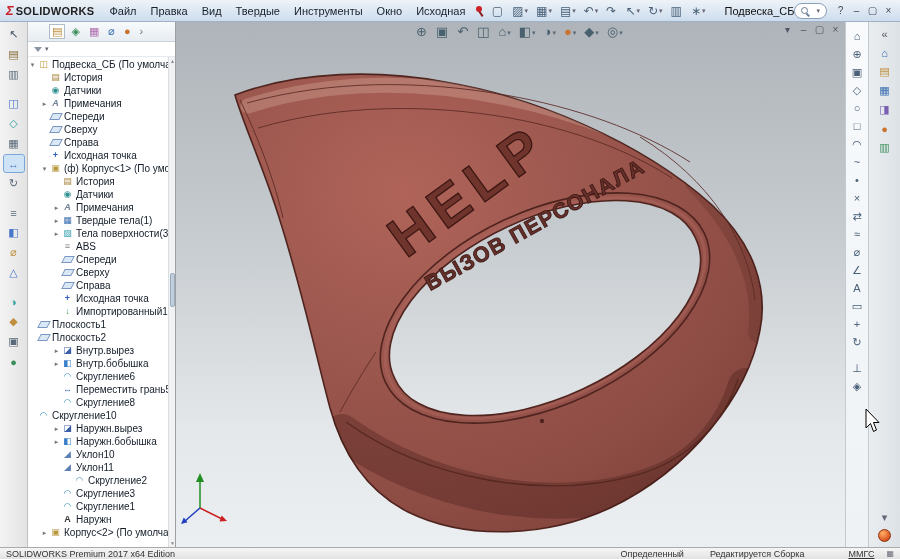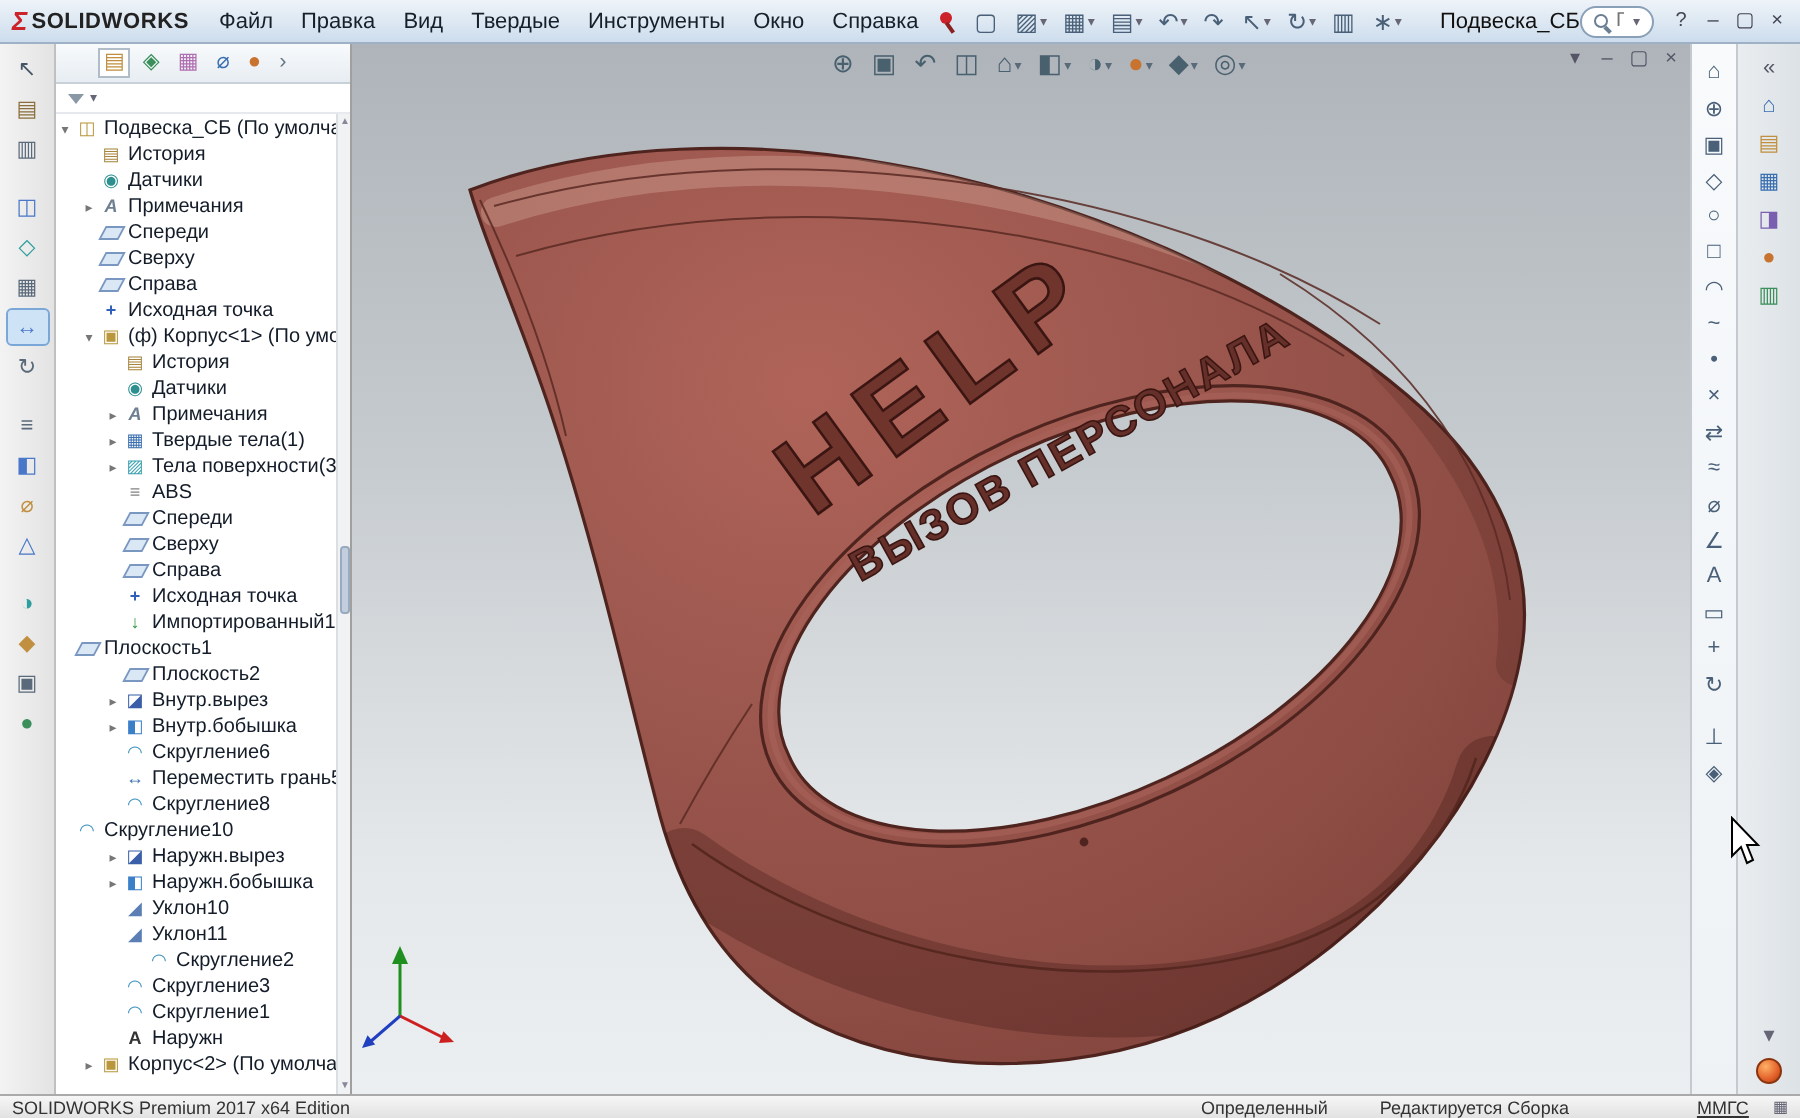--- a/index.html
+++ b/index.html
@@ -114,21 +114,21 @@
     border:1px solid #8a3410; }
 
   .cursor-svg { position:absolute; left:864px; top:408px; z-index:60; }
 
   
   .status-bar { position:absolute; left:0; right:0; bottom:0; height:12px;
     background:linear-gradient(#f6f6f6,#e2e2e2); border-top:1px solid #aaa;
     display:flex; align-items:center; font-size:9px; color:#333; padding:0 6px; z-index:40; }
   .sb-fill { flex:1; }
   .sb-mode { margin-left:26px; }
-  .sb-units { margin-left:64px;text-decoration:underline; }
+  .sb-units { margin-left:44px;text-decoration:underline; }
   .sb-icon { margin-left:12px; font-size:8px; color:#667; }
 </style>
 </head>
 <body>
 
 <div class="menubar">
   <div class="logo">
     <span class="logo-mark">Σ</span>
     <span class="logo-text">SOLIDWORKS</span>
   </div>
@@ -139,21 +139,21 @@
       <span class="menu-item">Правка</span>
 
       <span class="menu-item">Вид</span>
 
       <span class="menu-item">Твердые</span>
 
       <span class="menu-item">Инструменты</span>
 
       <span class="menu-item">Окно</span>
 
-      <span class="menu-item">Справка</span>
+      <span class="menu-item">Исходная</span>
     </div>
   <span class="pin"></span>
   <div class="std-toolbar">
 
       <span class="tb-btn">
         <span class="tb-glyph">▢</span>
         <span class="tb-caret"></span>
       </span>
 
       <span class="tb-btn">
@@ -395,21 +395,21 @@
           <span class="ticon ti-imported"></span>
           <span class="tlabel">Импортированный1</span>
         </div>
 
         <div class="tree-row" style="">
           <span class="arrow"></span>
           <span class="ticon ti-plane"></span>
           <span class="tlabel">Плоскость1</span>
         </div>
 
-        <div class="tree-row" style="padding-left: 24px;">
+        <div class="tree-row" style="">
           <span class="arrow"></span>
           <span class="ticon ti-plane"></span>
           <span class="tlabel">Плоскость2</span>
         </div>
 
         <div class="tree-row" style="padding-left: 24px;">
           <span class="arrow">▸</span>
           <span class="ticon ti-cut"></span>
           <span class="tlabel">Внутр.вырез</span>
         </div>

